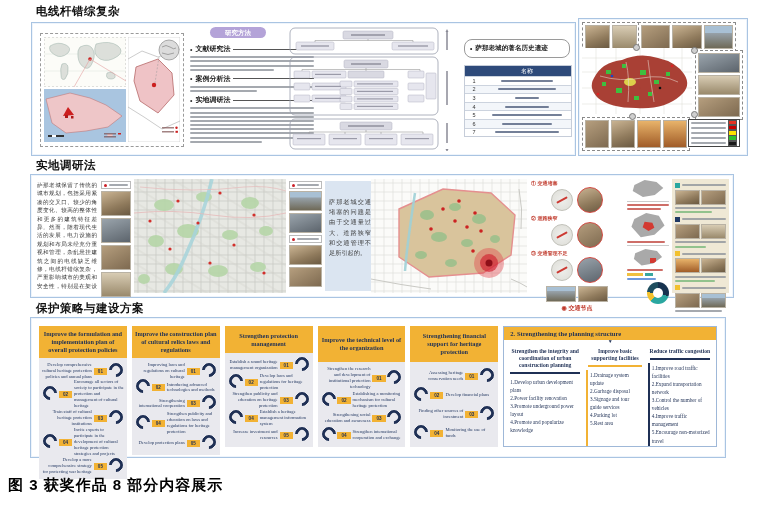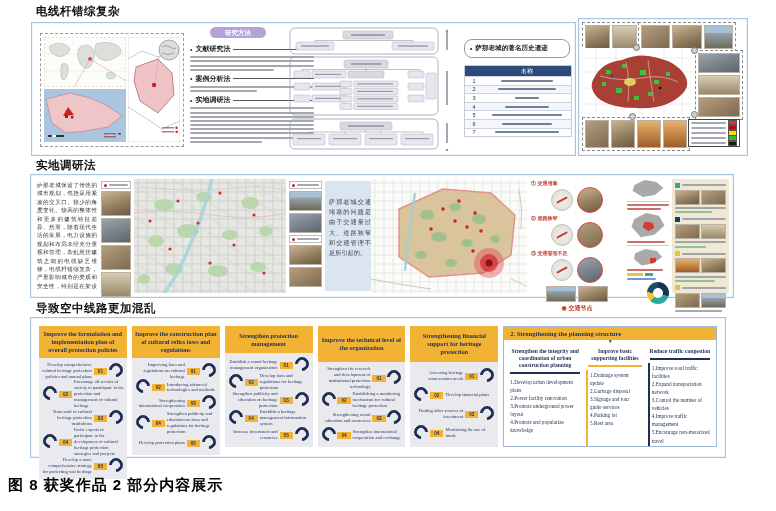--- a/index.html
+++ b/index.html
@@ -586,21 +586,21 @@
         </div>
       <div style="display:flex;gap:1.5px;margin:1.5px 0;">
           <i class="ph phC" style="width:24px;height:13px"></i>
           <i class="ph phB" style="width:24px;height:13px"></i>
         </div>
       <div class="tl" style="width:92%"></div>
     </div>
   </div>
 </div>
 
-<div class="sec-h" style="left:36px;top:301px;">导致空中线路更加混乱</div>
+<div class="sec-h" style="left:36px;top:301px;">保护策略与建设方案</div>
 
 <div class="panel" style="left:30px;top:317px;width:694px;height:139px;">
   <div style="display:flex;gap:5px;padding:8px 8px 10px 8px;height:121px;box-sizing:content-box;">
 
     <div class="card">
       <div class="card-h">Improve the formulation and implementation plan of overall protection policies</div>
       <div class="card-b">
         <div class="it cr">
             <div class="it-txt">Develop comprehensive cultural heritage protection policies and annual plans</div>
             <div class="it-ic">
@@ -824,13 +824,13 @@
             <div>4.Improve traffic management</div>
             <div>5.Encourage non-motorized travel</div>
           </div>
         </div>
       </div>
     </div>
 
   </div>
 </div>
 
-<div class="caption">图 8 获奖作品 2 部分内容展示</div>
+<div class="caption">图 3 获奖作品 8 部分内容展示</div>
 
 </body></html>

